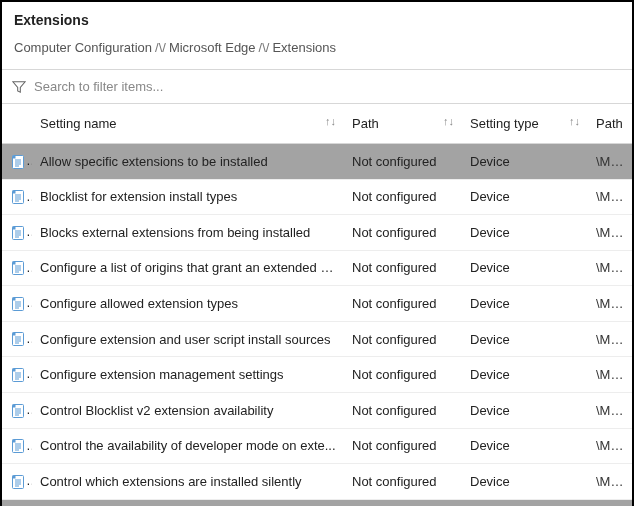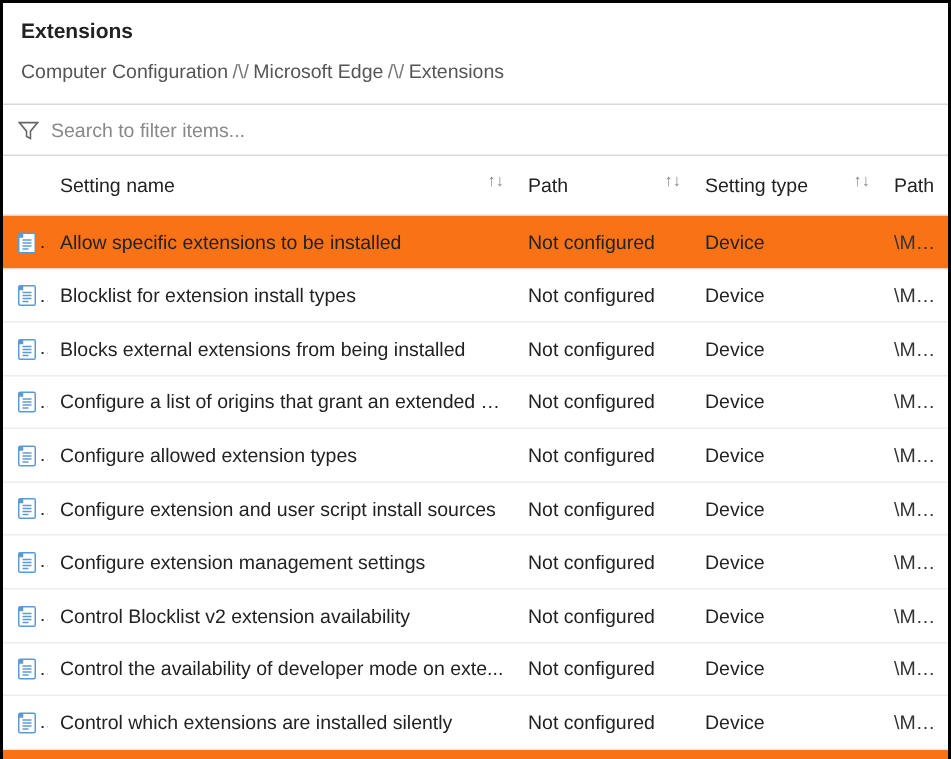--- a/index.html
+++ b/index.html
@@ -77,21 +77,21 @@
   }
   tbody td {
     padding: 9px 8px 9px 8px;
     border-bottom: 1px solid #ededed;
     font-size: 13px;
     white-space: nowrap;
     overflow: hidden;
     text-overflow: ellipsis;
   }
   tbody tr.highlight td {
-    background: #f97316;
+    background: #a3a3a3;
   }
   .row-icon {
     width: 16px; height: 16px;
     display: inline-block;
     vertical-align: middle;
   }
   td.cell-icon { text-align: center; }
   td.cell-name { color: #222; }
   td.cell-path { color: #333; }
 </style>

